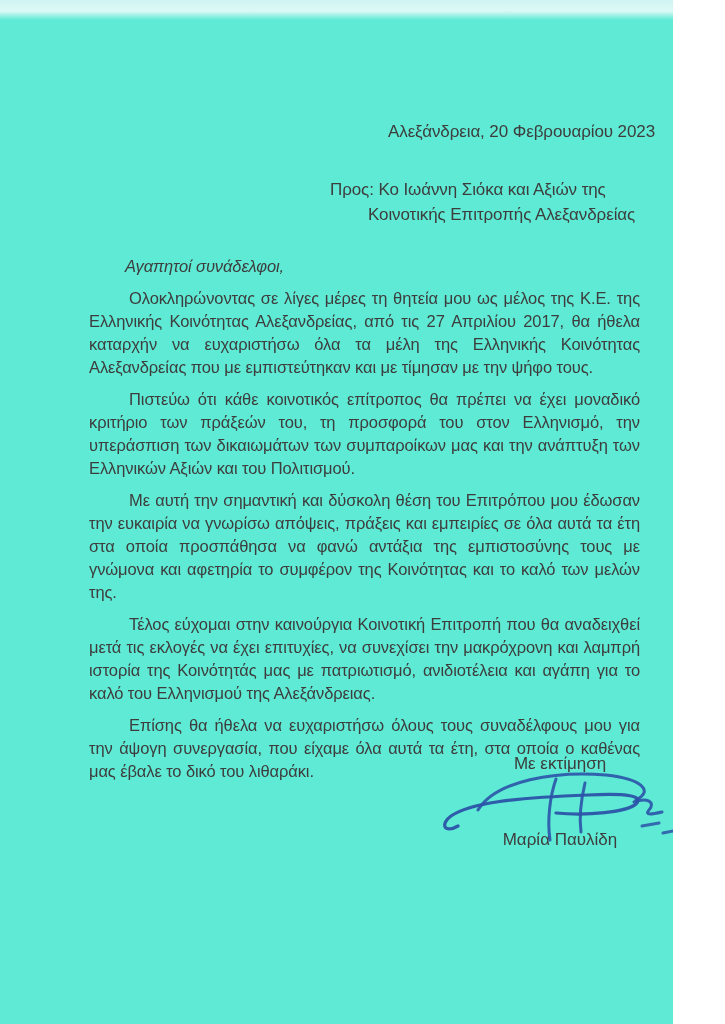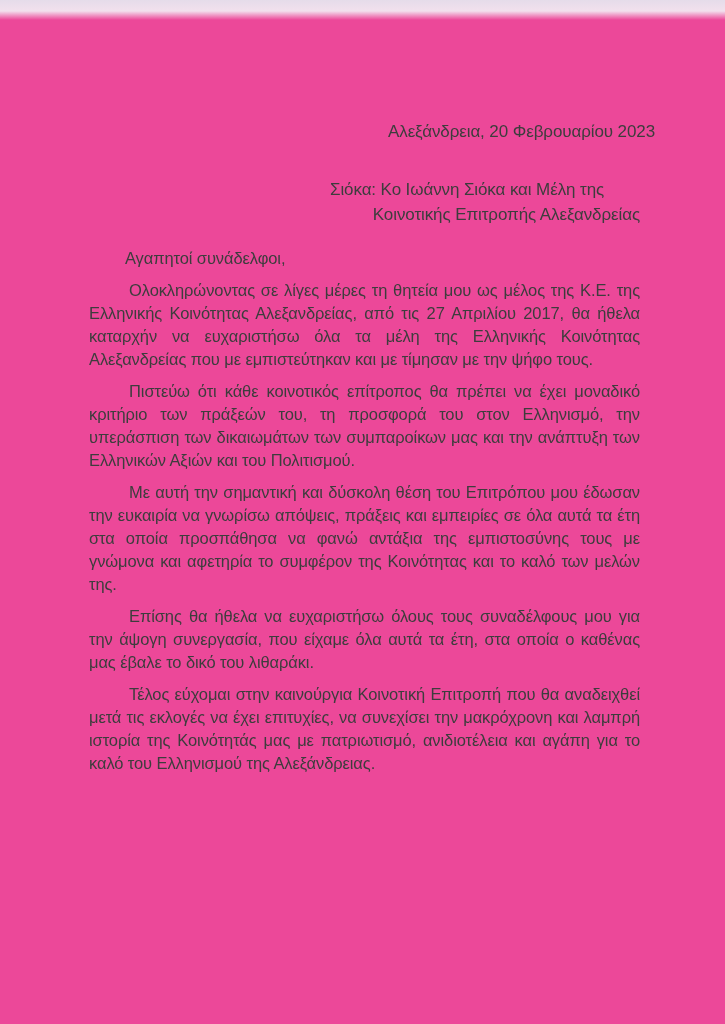--- a/index.html
+++ b/index.html
@@ -3,23 +3,23 @@
 <meta charset="utf-8">
 <style>
   html, body {
     margin: 0;
     padding: 0;
     background: #ffffff;
     font-family: "Liberation Sans", "DejaVu Sans", sans-serif;
   }
   .page {
     position: relative;
-    width: 725px;
+    width: 673px;
     height: 1024px;
-    background: #ec4899;
+    background: #5eead4;
     overflow: hidden;
     color: #3d3d3d;
   }
   
   .scan-band {
     position: absolute;
     top: 0; left: 0; right: 0;
     height: 20px;
     background: linear-gradient(180deg, #e4f6f8 0%, #f3fbfc 55%, rgba(255,255,255,0) 100%);
     opacity: 0.85;
@@ -40,25 +40,25 @@
     font-size: 17px;
   }
   .recipient {
     margin-top: 34px;
     margin-left: 245px;
     line-height: 25px;
     font-size: 17px;
   }
   .recipient .line2 {
     padding-left: 38px;
-    text-align: right;
   }
   .salutation {
-    margin-top: 20px;
+    margin-top: 28px;
     text-indent: 40px;
+    font-style: italic;
   }
   p.para {
     margin: 9px 0 0 4px;
     text-align: justify;
     text-indent: 40px;
   }
   .closing {
     position: absolute;
     left: 438px;
     top: 754px;
@@ -88,28 +88,51 @@
 
 <div class="page">
 
   <div class="scan-band"></div>
 
   <div class="content">
 
     <div class="dateline">Αλεξάνδρεια, 20 Φεβρουαρίου 2023</div>
 
     <div class="recipient">
-      <div class="line1">Σιόκα: Κο Ιωάννη Σιόκα και Μέλη της</div>
+      <div class="line1">Προς: Κο Ιωάννη Σιόκα και Αξιών της</div>
       <div class="line2">Κοινοτικής Επιτροπής Αλεξανδρείας</div>
     </div>
 
     <div class="salutation">Αγαπητοί συνάδελφοι,</div>
 
     <p class="para">Ολοκληρώνοντας σε λίγες μέρες τη θητεία μου ως μέλος της Κ.Ε. της Ελληνικής Κοινότητας Αλεξανδρείας, από τις 27 Απριλίου 2017, θα ήθελα καταρχήν να ευχαριστήσω όλα τα μέλη της Ελληνικής Κοινότητας Αλεξανδρείας που με εμπιστεύτηκαν και με τίμησαν με την ψήφο τους.</p>
     <p class="para">Πιστεύω ότι κάθε κοινοτικός επίτροπος θα πρέπει να έχει μοναδικό κριτήριο των πράξεών του, τη προσφορά του στον Ελληνισμό, την υπεράσπιση των δικαιωμάτων των συμπαροίκων μας και την ανάπτυξη των Ελληνικών Αξιών και του Πολιτισμού.</p>
     <p class="para">Με αυτή την σημαντική και δύσκολη θέση του Επιτρόπου μου έδωσαν την ευκαιρία να γνωρίσω απόψεις, πράξεις και εμπειρίες σε όλα αυτά τα έτη στα οποία προσπάθησα να φανώ αντάξια της εμπιστοσύνης τους με γνώμονα και αφετηρία το συμφέρον της Κοινότητας και το καλό των μελών της.</p>
+    <p class="para">Τέλος εύχομαι στην καινούργια Κοινοτική Επιτροπή που θα αναδειχθεί μετά τις εκλογές να έχει επιτυχίες, να συνεχίσει την μακρόχρονη και λαμπρή ιστορία της Κοινότητάς μας με πατριωτισμό, ανιδιοτέλεια και αγάπη για το καλό του Ελληνισμού της Αλεξάνδρειας.</p>
     <p class="para">Επίσης θα ήθελα να ευχαριστήσω όλους τους συναδέλφους μου για την άψογη συνεργασία, που είχαμε όλα αυτά τα έτη, στα οποία ο καθένας μας έβαλε το δικό του λιθαράκι.</p>
-    <p class="para">Τέλος εύχομαι στην καινούργια Κοινοτική Επιτροπή που θα αναδειχθεί μετά τις εκλογές να έχει επιτυχίες, να συνεχίσει την μακρόχρονη και λαμπρή ιστορία της Κοινότητάς μας με πατριωτισμό, ανιδιοτέλεια και αγάπη για το καλό του Ελληνισμού της Αλεξάνδρειας.</p>
 
   </div>
 
+  <div class="closing">
+
+    <div class="closing-phrase">Με εκτίμηση</div>
+
+    <svg class="signature-svg" width="244" height="78" viewBox="0 0 244 78" fill="none" xmlns="http://www.w3.org/2000/svg">
+
+      <path d="M20,60 C6,68 2,58 13,50 C32,37 74,32 150,29 C190,27 206,30 198,38 C189,46 150,50 118,47" stroke="#2b53a8" stroke-width="3.2" stroke-linecap="round" fill="none" opacity="0.95"></path>
+
+      <path d="M40,44 C58,14 118,5 168,9 C204,13 216,25 198,34" stroke="#2b53a8" stroke-width="3" stroke-linecap="round" fill="none" opacity="0.9"></path>
+
+      <path d="M118,13 C112,30 109,54 112,74" stroke="#2b53a8" stroke-width="3" stroke-linecap="round" fill="none" opacity="0.9"></path>
+
+      <path d="M147,17 C143,34 141,51 143,66" stroke="#2b53a8" stroke-width="3" stroke-linecap="round" fill="none" opacity="0.9"></path>
+
+      <path d="M196,36 C209,31 218,36 211,44 C206,50 215,48 224,46" stroke="#2b53a8" stroke-width="3" stroke-linecap="round" fill="none" opacity="0.9"></path>
+
+      <path d="M204,60 L221,57" stroke="#2b53a8" stroke-width="3" stroke-linecap="round" opacity="0.85"></path>
+      <path d="M225,67 L240,64" stroke="#2b53a8" stroke-width="3" stroke-linecap="round" opacity="0.85"></path>
+    </svg>
+
+    <div class="signer-name">Μαρία Παυλίδη</div>
+
+  </div>
 
 </div>
 
 </body></html>

